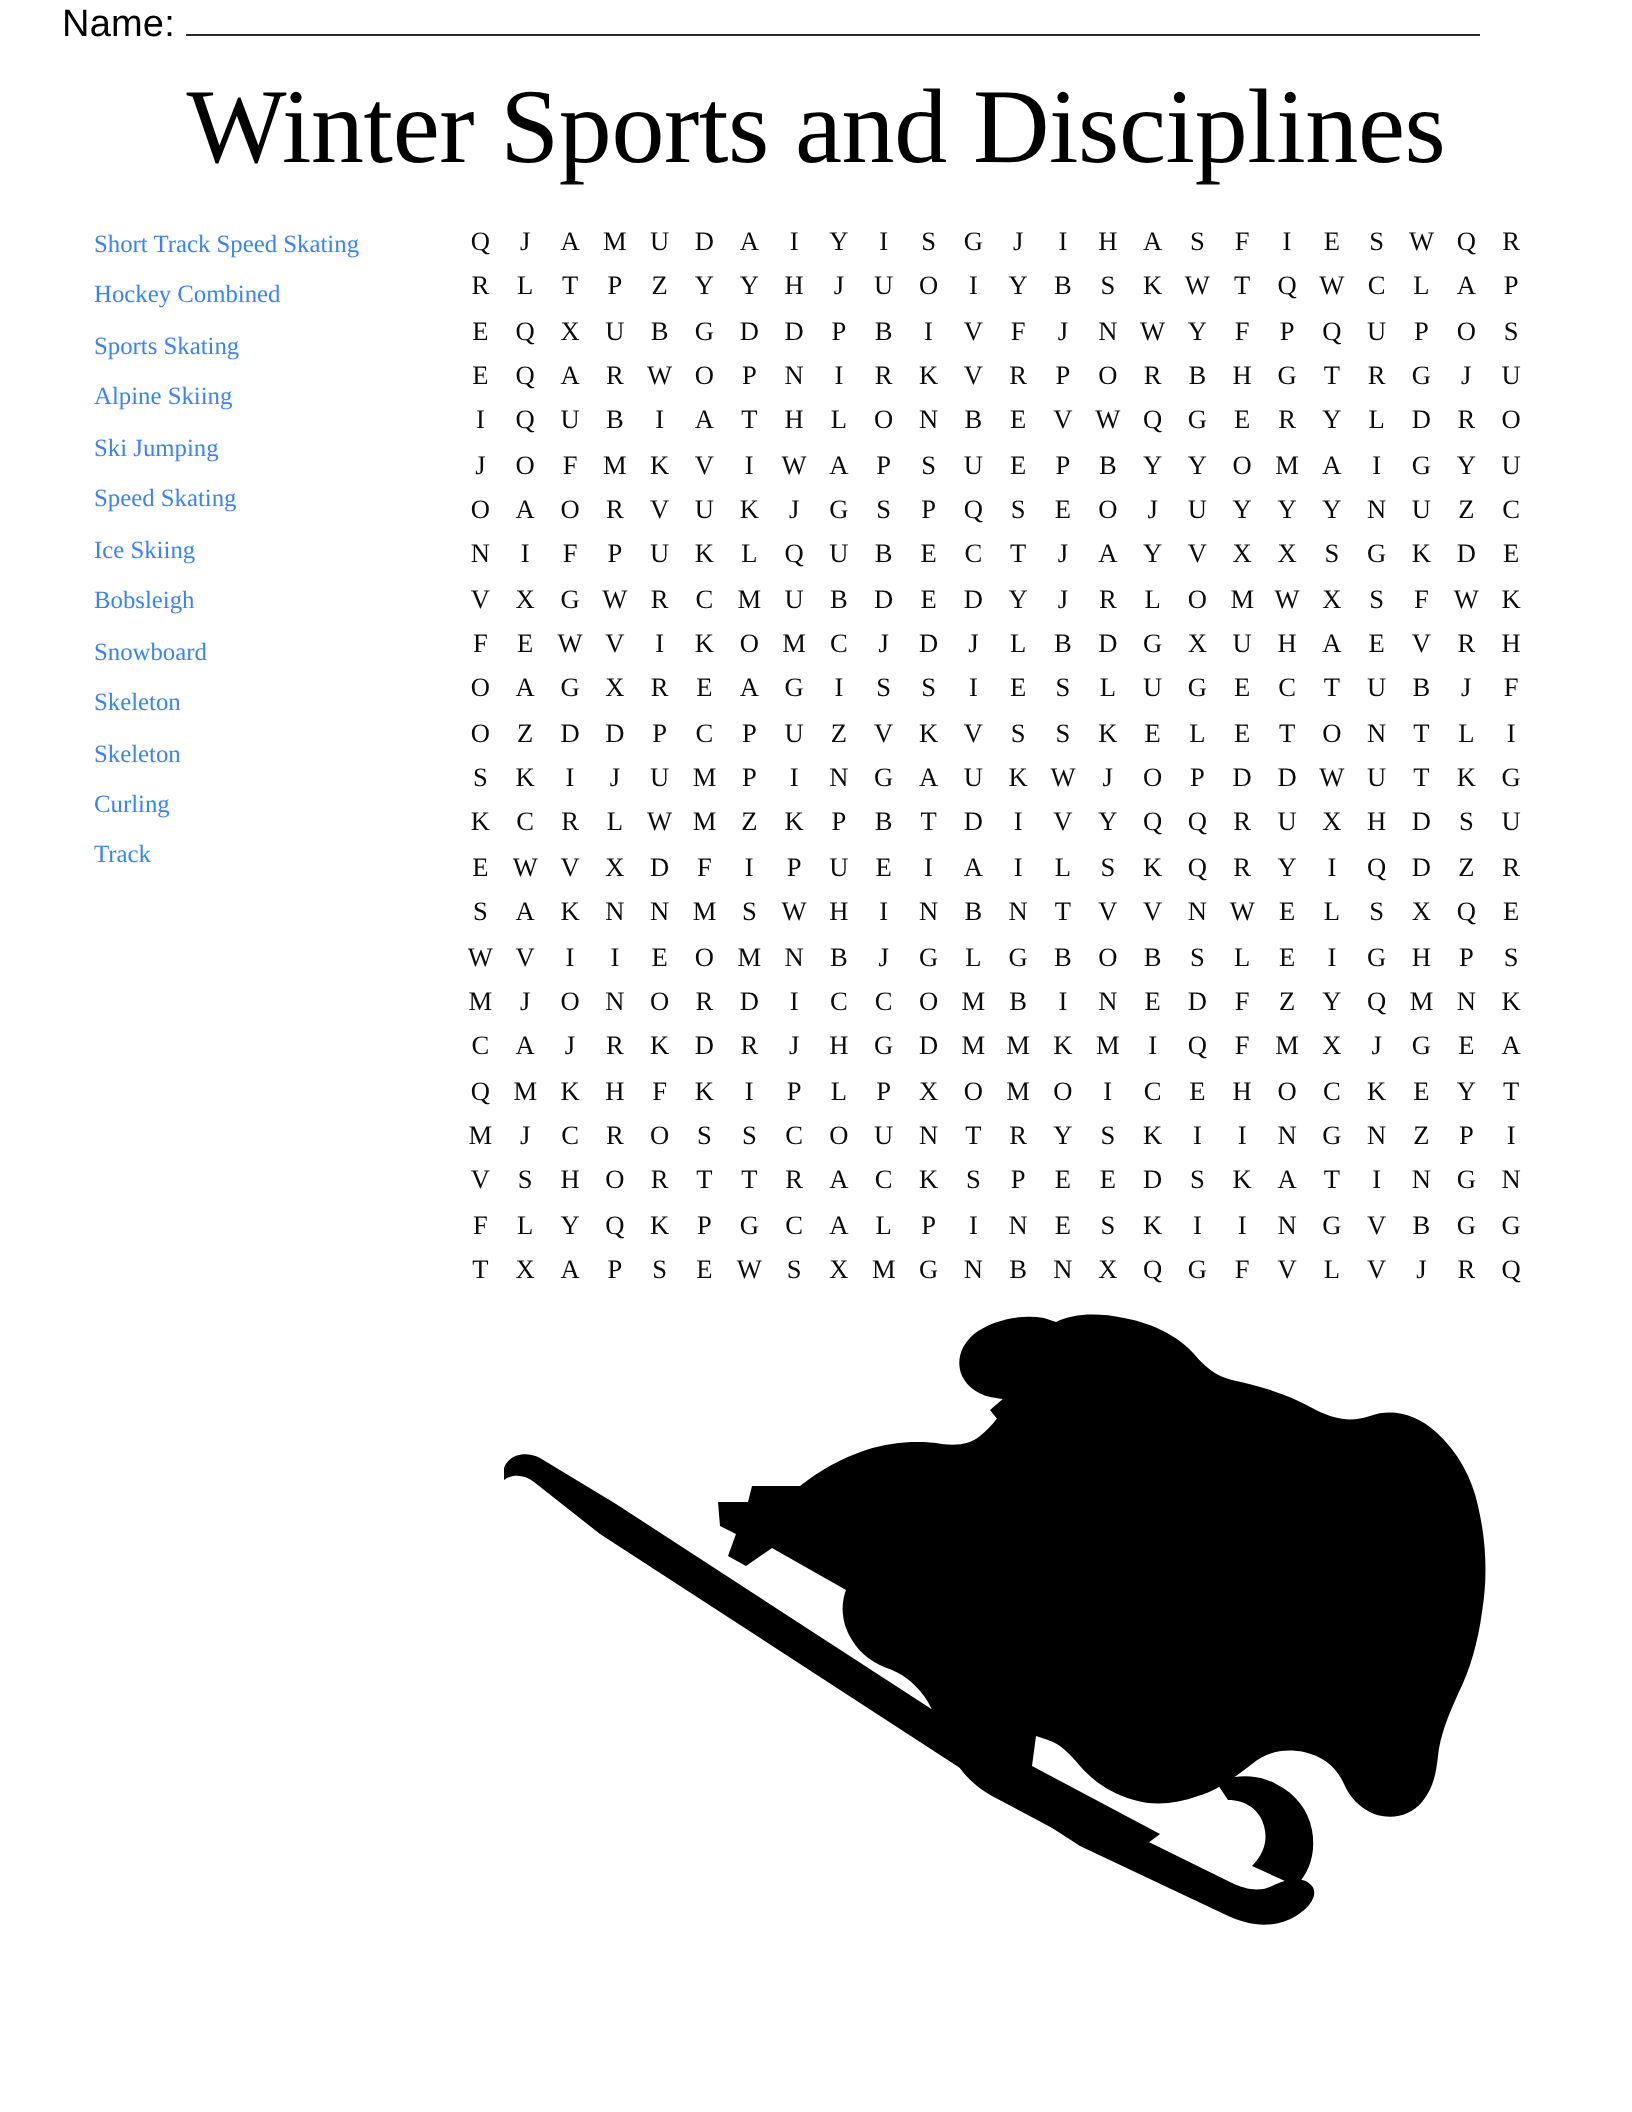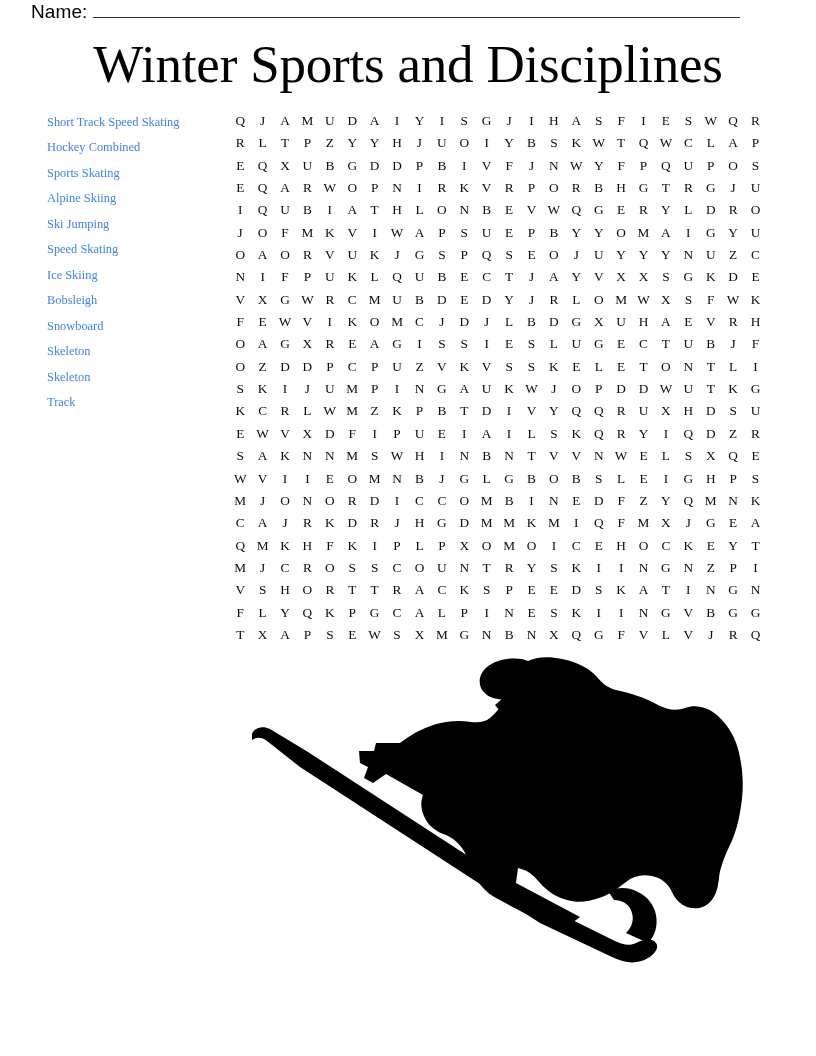--- a/index.html
+++ b/index.html
@@ -121,20 +121,21 @@
     <div class="word-item">Hockey Combined</div>
     <div class="word-item">Sports Skating</div>
     <div class="word-item">Alpine Skiing</div>
     <div class="word-item">Ski Jumping</div>
     <div class="word-item">Speed Skating</div>
     <div class="word-item">Ice Skiing</div>
     <div class="word-item">Bobsleigh</div>
     <div class="word-item">Snowboard</div>
     <div class="word-item">Skeleton</div>
     <div class="word-item">Skeleton</div>
+    <div class="word-item">Curling</div>
     <div class="word-item">Track</div>
   </div>
 
 <div id="letter-grid">
     <div class="grid-row">
       <span class="grid-cell">Q</span>
       <span class="grid-cell">J</span>
       <span class="grid-cell">A</span>
       <span class="grid-cell">M</span>
       <span class="grid-cell">U</span>

